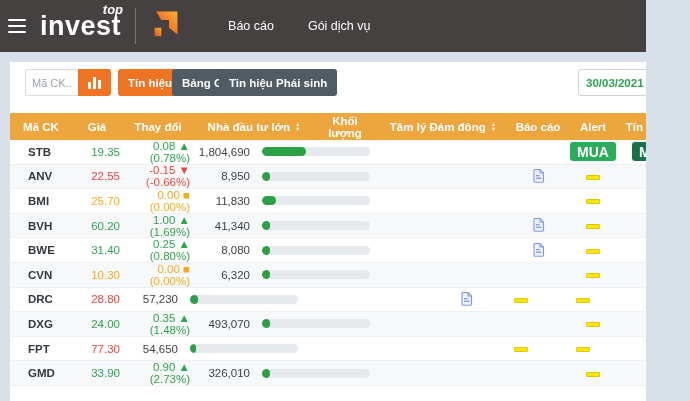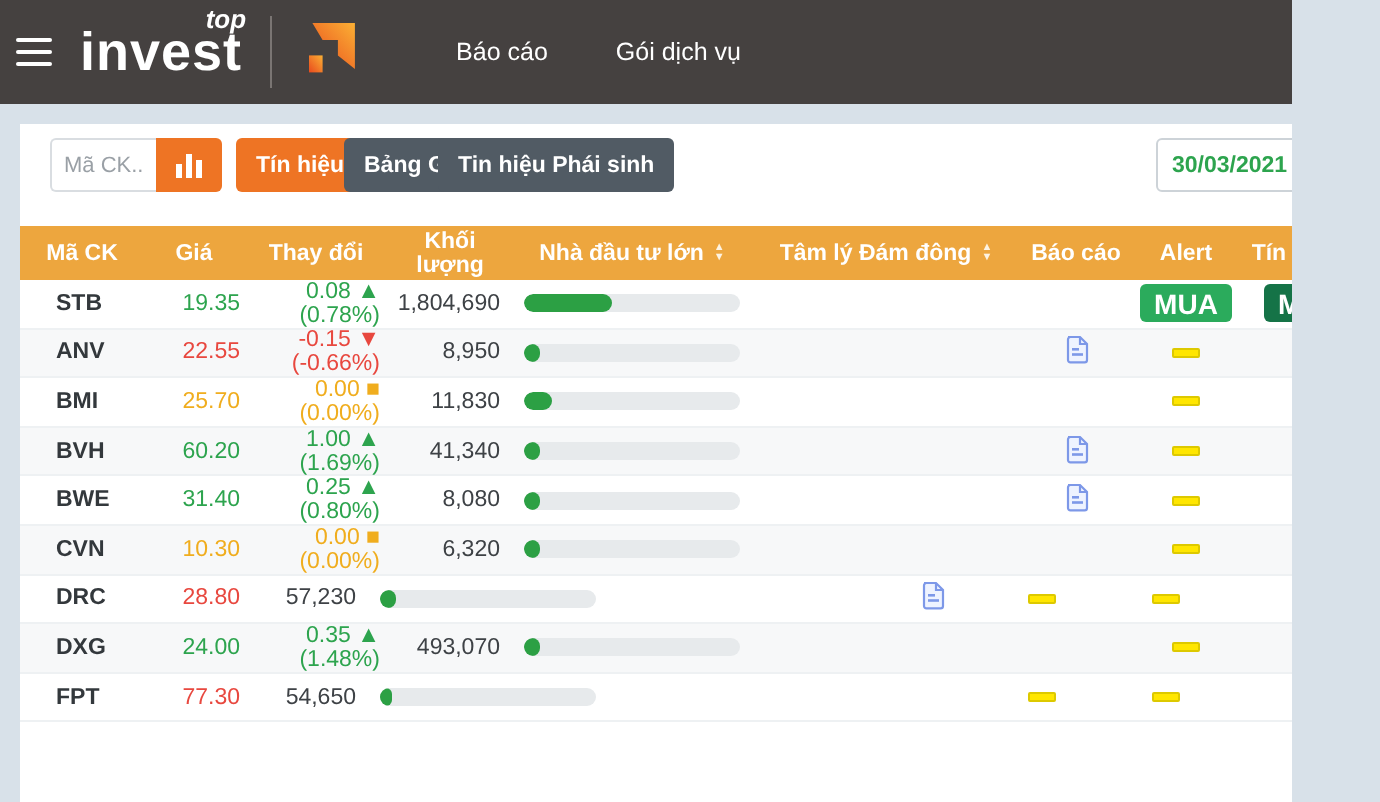--- a/index.html
+++ b/index.html
@@ -132,25 +132,25 @@
         <span class="date-text">30/03/2021</span>
         <span class="date-caret">▼</span>
       </div>
     </div>
 
     <div class="table">
       <div class="thead">
           <div class="cell w0">Mã CK</div>
           <div class="cell w1">Giá</div>
           <div class="cell w2">Thay đổi</div>
-          <div class="cell w3">Khối lượng</div>
           <div class="cell w4">Nhà đầu tư lớn<span class="sort">
               <span>▲</span>
               <span>▼</span>
             </span></div>
+          <div class="cell w3">Khối lượng</div>
           <div class="cell w5">Tâm lý Đám đông<span class="sort">
               <span>▲</span>
               <span>▼</span>
             </span></div>
           <div class="cell w6">Báo cáo</div>
           <div class="cell w7">Alert</div>
           <div class="cell w8">Tín hiệu AI</div>
         </div>
       <div>
           <div class="trow">
@@ -299,18 +299,33 @@
             <div class="cell w4">
               <div class="bar-track">
                 <div class="bar-fill bar-green" style="width: 6%;"></div>
               </div>
             </div>
             <div class="cell w5"></div>
             <div class="cell w6"></div>
             <div class="cell w7"><span class="dash"></span></div>
             <div class="cell w8"><span class="dash"></span></div>
           </div>
+          <div class="trow">
+            <div class="cell w0">GMD</div>
+            <div class="cell w1 t-up">33.90</div>
+            <div class="cell w2 t-up">0.90 ▲ (2.73%)</div>
+            <div class="cell w3">326,010</div>
+            <div class="cell w4">
+              <div class="bar-track">
+                <div class="bar-fill bar-green" style="width: 7%;"></div>
+              </div>
+            </div>
+            <div class="cell w5"></div>
+            <div class="cell w6"></div>
+            <div class="cell w7"><span class="dash"></span></div>
+            <div class="cell w8"><span class="dash"></span></div>
+          </div>
         </div>
     </div>
   </div>
 
   <div class="fab"></div>
 </div>
 
 </body></html>

